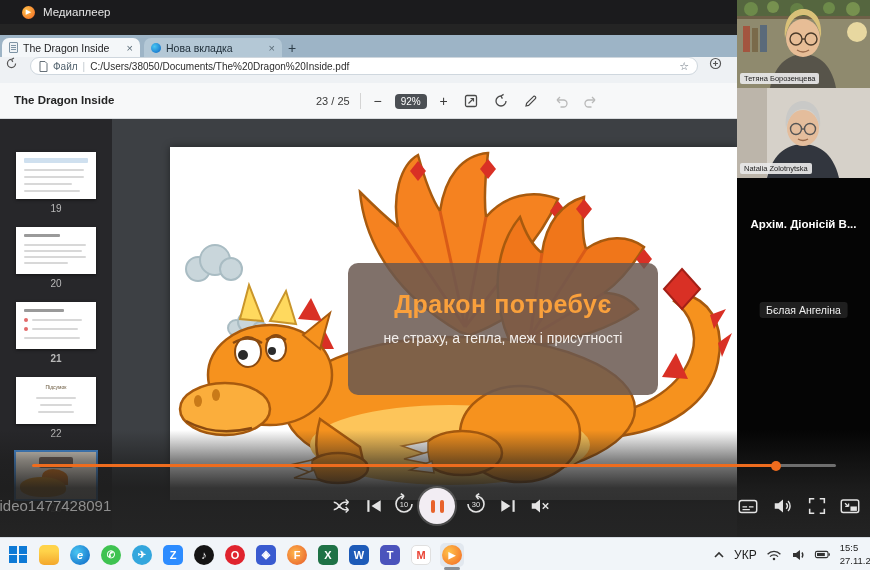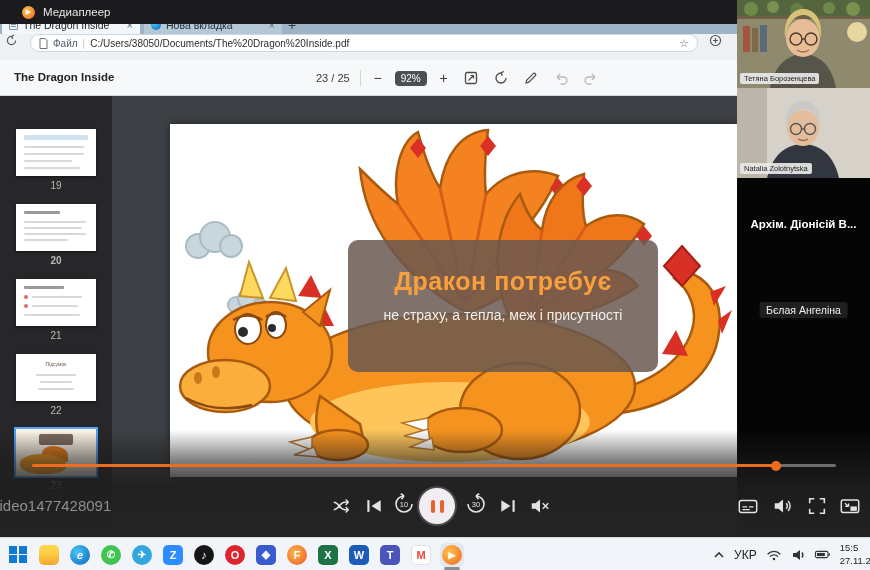--- a/index.html
+++ b/index.html
@@ -6,21 +6,21 @@
   html,body { width:870px; height:570px; overflow:hidden; background:#000; }
   body { font-family:"Liberation Sans", sans-serif; }
   #app { position:relative; width:870px; height:570px; background:#242424; overflow:hidden; }
 
   
   .titlebar { position:absolute; left:0; top:0; width:870px; height:24px; background:#1b1b1d; display:flex; align-items:center; gap:8px; padding-left:22px; z-index:3; }
   .app-logo { width:13px; height:13px; border-radius:50%; background:radial-gradient(circle at 35% 35%, #ffc24a, #f26522); display:flex; align-items:center; justify-content:center; color:#fff; font-size:7px; }
   .titlebar .t-label { color:#e6e6e6; font-size:11.5px; }
 
   
-  .browser { position:absolute; left:0; top:12px; width:737px; height:513px; z-index:1;border-radius:15px; }
+  .browser { position:absolute; left:0; top:35px; width:737px; height:513px; z-index:1;border-radius:15px; }
   .tabstrip { position:absolute; left:0; top:0; width:737px; height:22px; background:#9db4c6; display:flex; align-items:flex-end; }
   .tab { height:19px; width:138px; display:flex; align-items:center; gap:5px; padding:0 7px; border-radius:7px 7px 0 0; font-size:10.5px; color:#22313c; }
   .tab.active { background:#f4f7f9; color:#1d1d1f; margin-left:2px; }
   .tab.inactive { background:#b4c8d6; margin-left:4px; }
   .tab .tlabel { flex:1; white-space:nowrap; overflow:hidden; text-overflow:ellipsis; }
   .tab .tclose { font-size:11px; color:#5a6b77; }
   .fav-doc { width:9px; height:11px; background:#eef2f5; border:1px solid #7e94a5; border-radius:1px; position:relative; }
   .fav-doc::after { content:""; position:absolute; left:1px; top:2px; width:5px; height:1px; background:#7e94a5; box-shadow:0 2px 0 #7e94a5, 0 4px 0 #7e94a5; }
   .fav-edge { width:10px; height:10px; border-radius:50%; background:radial-gradient(circle at 35% 35%, #49c6f2, #0b63c4); }
   .newtab { width:20px; height:19px; display:flex; align-items:center; justify-content:center; color:#2c3c48; font-size:14px; }
@@ -221,31 +221,31 @@
         </div>
         <div class="tnum" style="top:84px;">19</div>
 
         <div class="thumb" style="top:108px;">
           <div class="ln dark" style="top:7px;width:36px;height:3px;"></div>
           <div class="ln" style="top:17px;width:62px;"></div>
           <div class="ln" style="top:23px;width:58px;"></div>
           <div class="ln" style="top:29px;width:62px;"></div>
           <div class="ln" style="top:35px;width:44px;"></div>
         </div>
-        <div class="tnum" style="top:159px;font-weight:bold;">20</div>
+        <div class="tnum" style="top:159px;">20</div>
 
         <div class="thumb" style="top:183px;">
           <div class="ln dark" style="top:7px;width:40px;height:3px;"></div>
           <div class="dotr" style="left:8px;top:16px;"></div>
           <div class="ln" style="left:16px;top:17px;width:50px;"></div>
           <div class="dotr" style="left:8px;top:25px;"></div>
           <div class="ln" style="left:16px;top:26px;width:46px;"></div>
           <div class="ln" style="top:35px;width:56px;"></div>
         </div>
-        <div class="tnum" style="top:234px;">21</div>
+        <div class="tnum" style="top:234px;font-weight:bold;">21</div>
 
         <div class="thumb" style="top:258px;">
           <div class="t22-title">Підсумок</div>
           <div class="ln" style="left:20px;top:20px;width:40px;"></div>
           <div class="ln" style="left:24px;top:27px;width:32px;"></div>
           <div class="ln" style="left:22px;top:34px;width:36px;"></div>
         </div>
         <div class="tnum" style="top:309px;">22</div>
 
         <div class="thumb sel t23" style="top:333px;">

